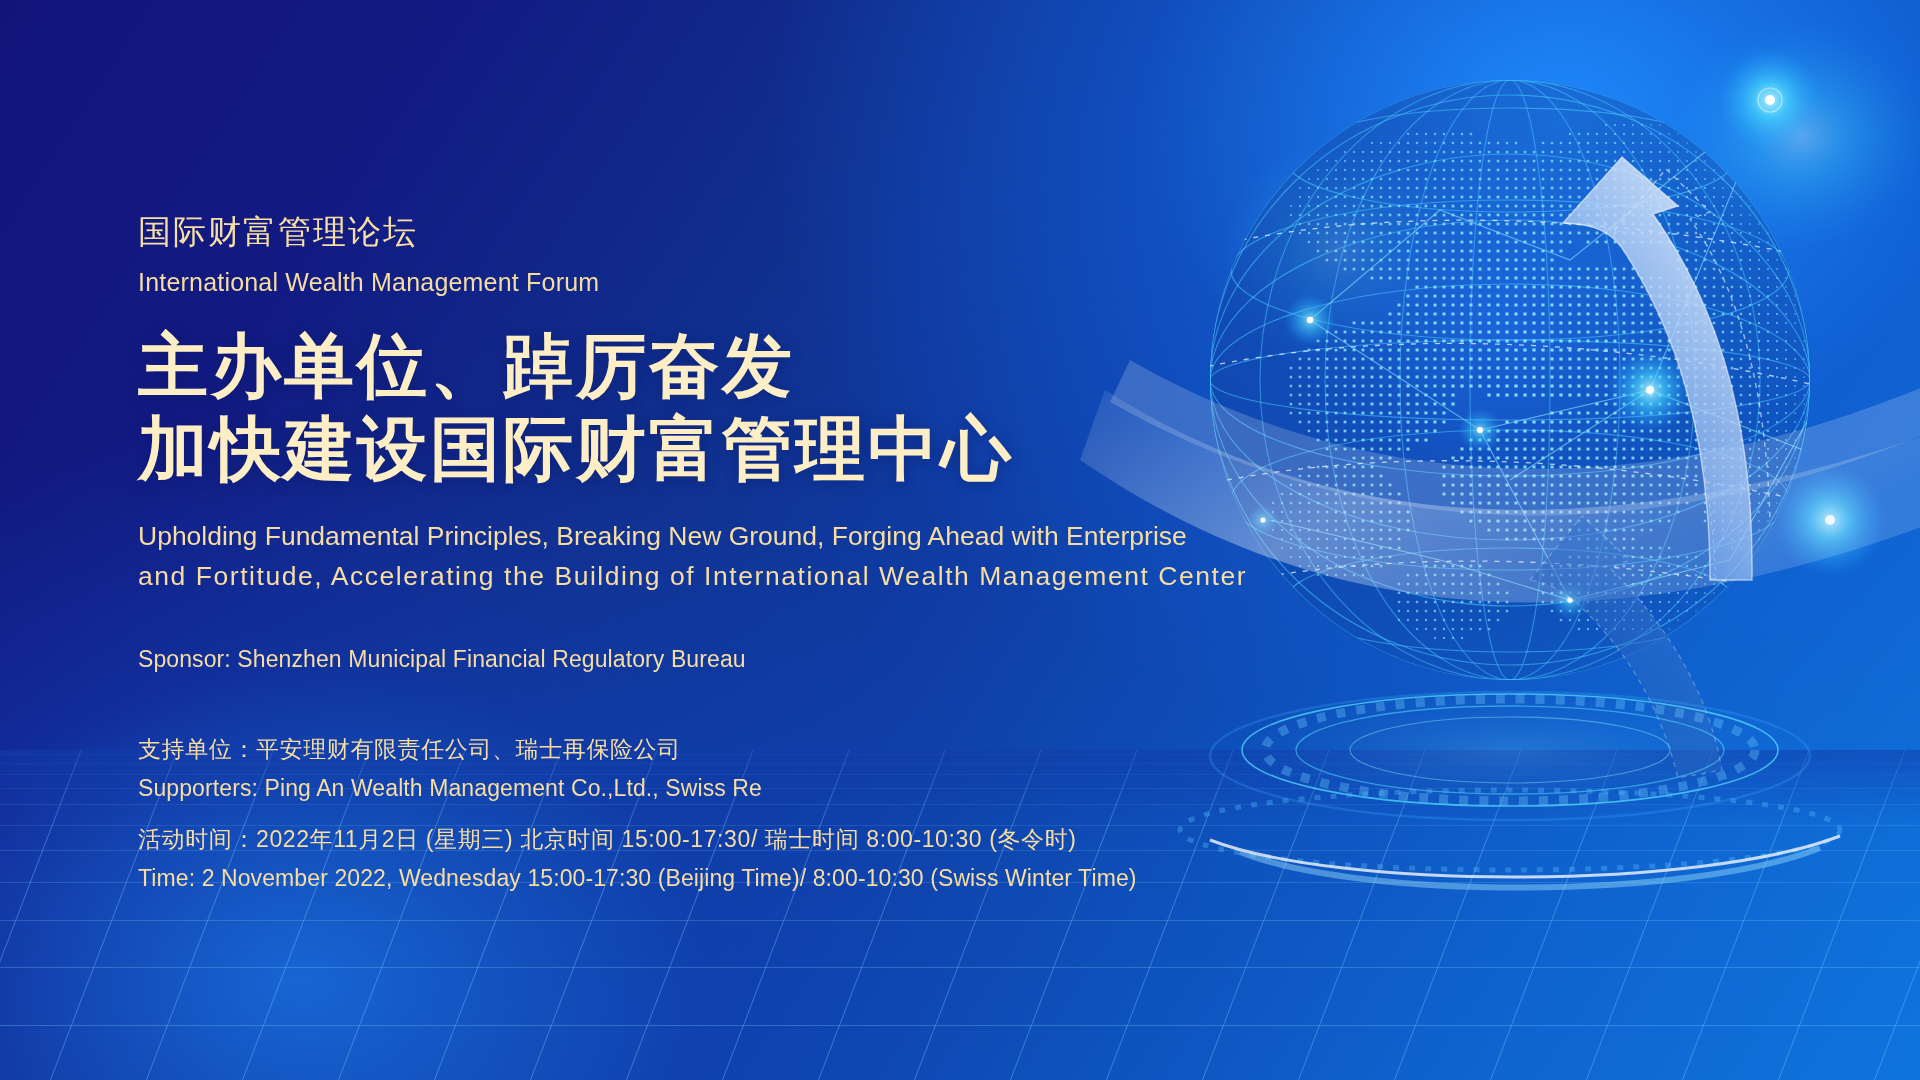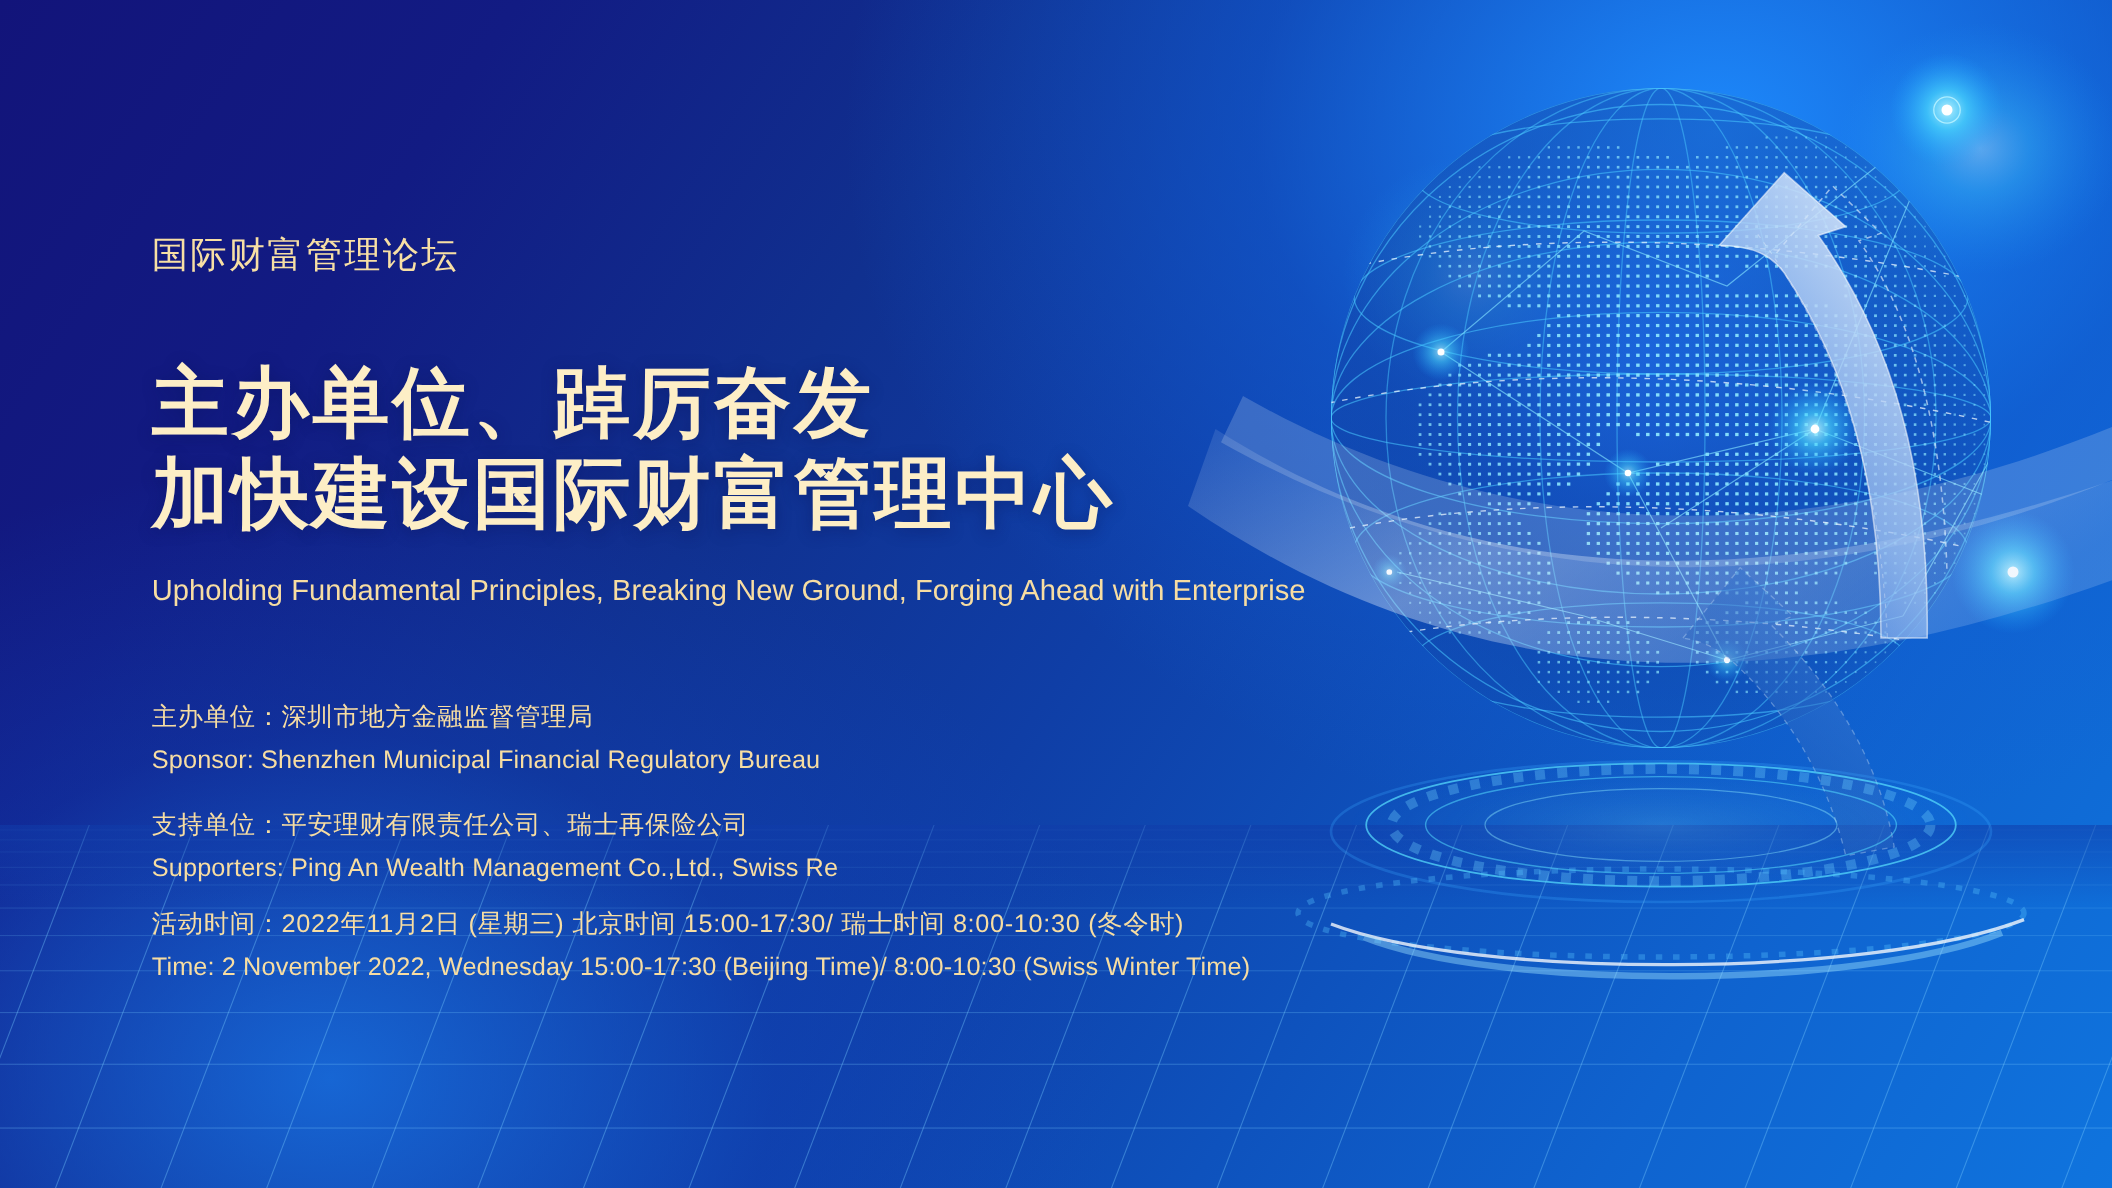--- a/index.html
+++ b/index.html
@@ -2805,32 +2805,33 @@
         <ellipse cx="500" cy="870" rx="330" ry="40" fill="none" stroke="#59c7ff" stroke-opacity="0.35" stroke-width="5" stroke-dasharray="6 10"></ellipse>
         <path d="M 200 880 C 330 930, 690 930, 830 876" fill="none" stroke="#ffffff" stroke-opacity="0.80" stroke-width="3"></path>
         <path d="M 230 892 C 350 940, 680 940, 810 888" fill="none" stroke="#9fe4ff" stroke-opacity="0.45" stroke-width="6"></path>
       </g>
     </svg>
   </div>
 
   <div class="content">
 
     <div class="kicker-cn">国际财富管理论坛</div>
+    <div class="kicker-en">International Wealth Management Forum</div>
 
     <div class="headline">
       <span class="l1">主办单位、踔厉奋发</span>
       <span class="l2">加快建设国际财富管理中心</span>
     </div>
 
     <div class="subhead">
       <span class="ln ln1">Upholding Fundamental Principles, Breaking New Ground, Forging Ahead with Enterprise</span>
+      <span class="ln ln2">and Fortitude, Accelerating the Building of International Wealth Management Center</span>
     </div>
 
     <div class="meta" id="sponsor-block">
-      <div class="cn">主办单位：深圳市地方金融监督管理局</div>
       <div class="en">Sponsor: Shenzhen Municipal Financial Regulatory Bureau</div>
     </div>
 
     <div class="meta" id="supporter-block">
       <div class="cn">支持单位：平安理财有限责任公司、瑞士再保险公司</div>
       <div class="en">Supporters: Ping An Wealth Management Co.,Ltd., Swiss Re</div>
     </div>
 
     <div class="meta" id="time-block">
       <div class="cn">活动时间：2022年11月2日 (星期三) 北京时间 15:00-17:30/ 瑞士时间 8:00-10:30 (冬令时)</div>

